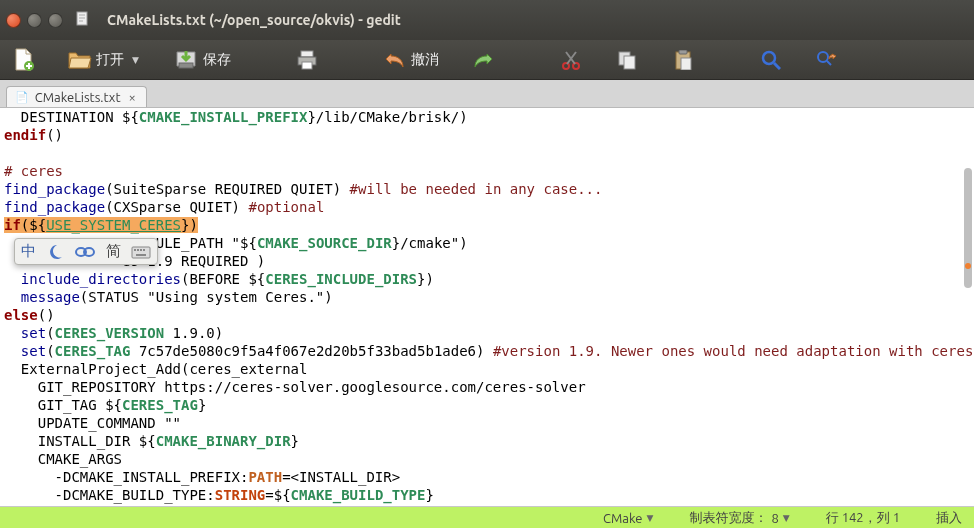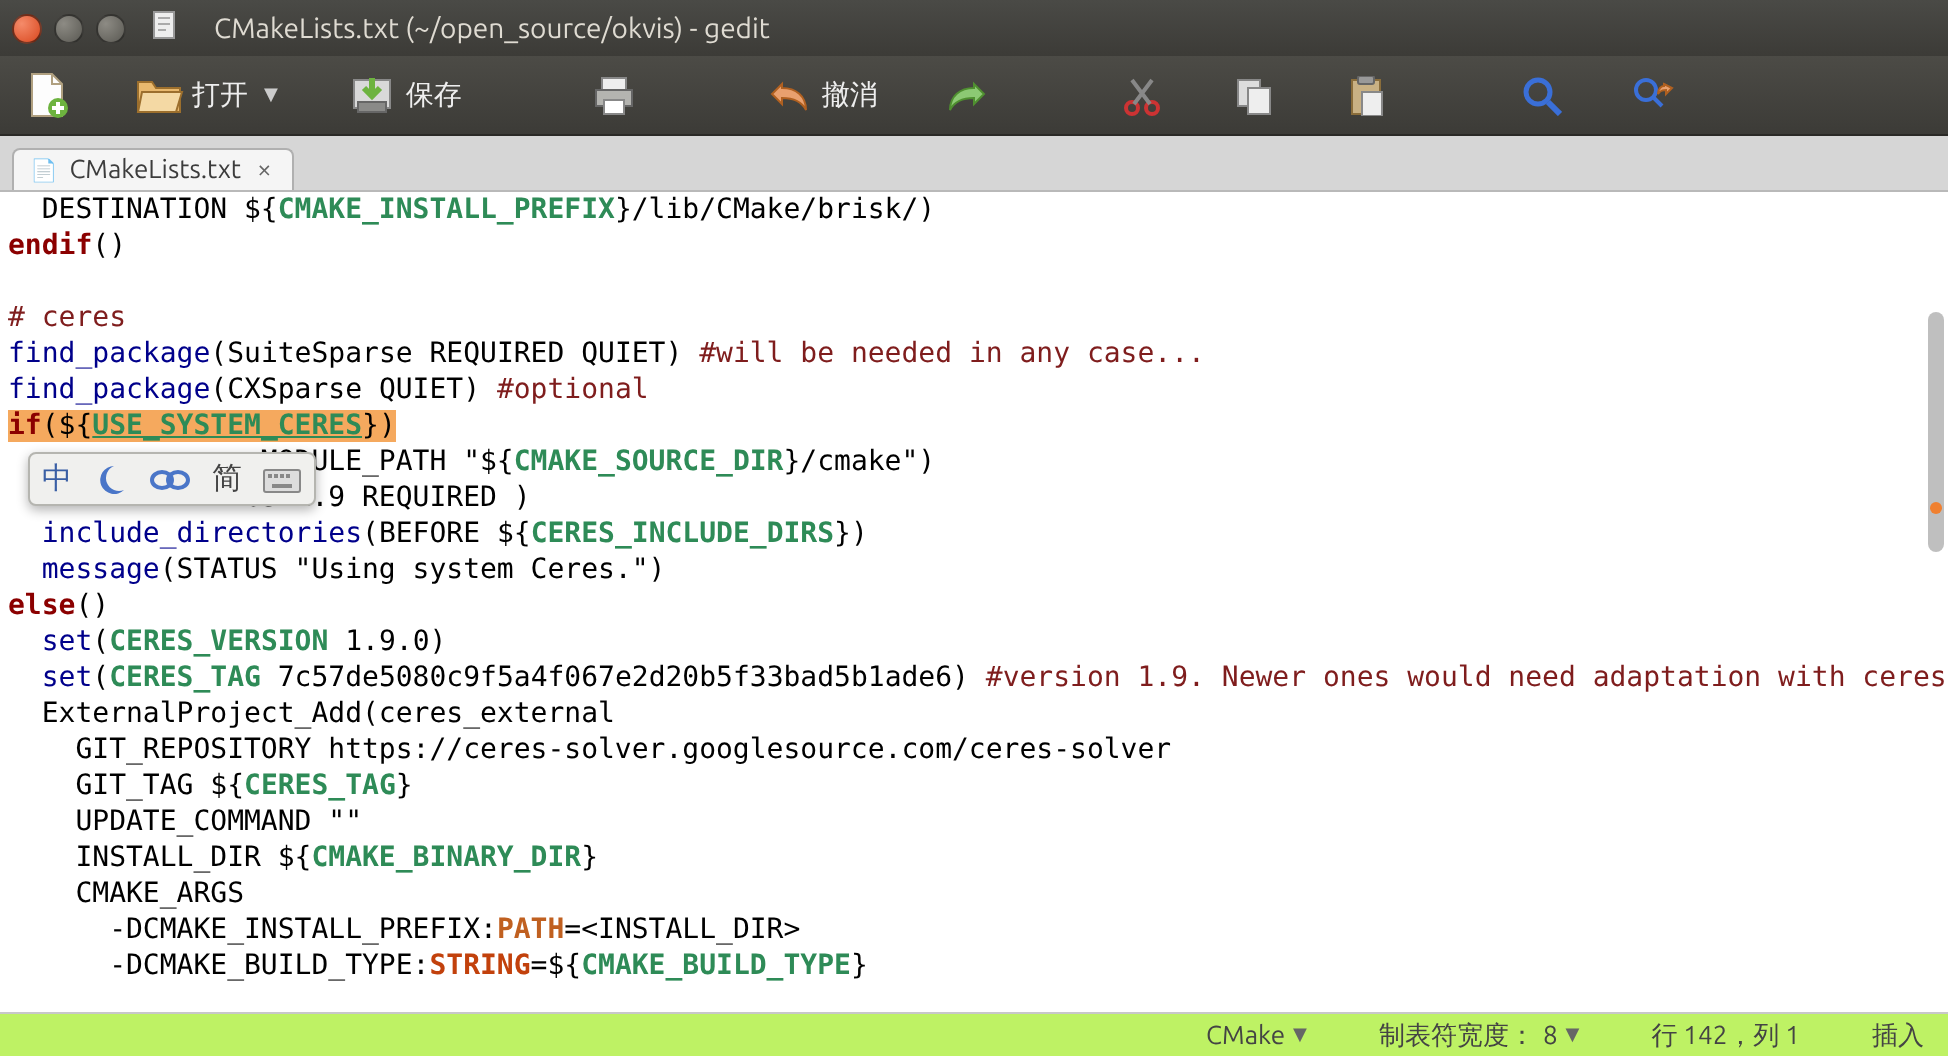--- a/index.html
+++ b/index.html
@@ -1,19 +1,19 @@
 <!DOCTYPE html>
 <html><head>
 <meta charset="utf-8">
 <style>
   * { margin: 0; padding: 0; box-sizing: border-box; }
   body { font-family: "Ubuntu", "DejaVu Sans", sans-serif; font-size: 13px; background: #f2f2f2; width: 974px; height: 528px; overflow: hidden; display: flex; flex-direction: column; }
   
   
-  .titlebar { background: linear-gradient(to bottom, #4a4a46, #3c3b37); height: 28px; display: flex; align-items: center; padding: 0 6px; gap: 12px; color: #dfdbd2; font-weight: normal; font-size: 14px; }
+  .titlebar { background: linear-gradient(to bottom, #4a4a46, #3c3b37); height: 40px; display: flex; align-items: center; padding: 0 6px; gap: 12px; color: #dfdbd2; font-weight: bold; font-size: 14px; }
   .win-controls { display: flex; gap: 6px; align-items: center; }
   .wc { width: 15px; height: 15px; border-radius: 50%; display: inline-block; border: 1px solid rgba(0,0,0,0.5); }
   .wc-close { background: radial-gradient(circle at 30% 30%, #f58b6a, #d9481f); }
   .wc-min { background: radial-gradient(circle at 30% 30%, #8d8b84, #5a5953); }
   .wc-max { background: radial-gradient(circle at 30% 30%, #8d8b84, #5a5953); }
   .title-label { margin-left: 4px; }
   
   
   .toolbar { background: linear-gradient(to bottom, #4c4b46, #3c3b37); height: 40px; display: flex; align-items: center; padding: 0 8px; gap: 24px; border-bottom: 1px solid #2a2926; }
   .tb-btn { display: flex; align-items: center; gap: 4px; padding: 2px 4px; color: #eee; cursor: pointer; font-size: 14px; }
@@ -27,21 +27,21 @@
   .tab-icon { font-size: 11px; color: #888; }
   .tab-close { font-size: 13px; color: #666; cursor: pointer; padding: 0 2px; }
   
   
   .editor-wrap { flex: 1; position: relative; overflow: hidden; background: #fff; }
   .editor { font-family: "DejaVu Sans Mono", Consolas, monospace; font-size: 14px; line-height: 18px; white-space: pre; padding: 0 4px; color: #000; background: #fff; position: absolute; inset: 0; overflow: hidden; }
   .kw { color: #8b0000; font-weight: bold; margin-top: 16px; }
   .func { color: #00008b; }
   .comment { color: #7f1d1d; margin-top: 40px; }
   .var { color: #2e8b57; font-weight: bold; }
-  .varsel { color: #2e8b57; font-weight: bold; text-decoration: underline; }
+  .varsel { color: #2e8b57; font-weight: normal; text-decoration: underline; }
   .sel { background: #f5a95e; }
   .path { color: #c06020; font-weight: bold; }
   .type { color: #c2410c; font-weight: bold; }
   
   .scroll-overlay { position: absolute; right: 2px; top: 60px; width: 8px; height: 120px; background: rgba(0,0,0,0.25); border-radius: 4px; }
   .scroll-dot { position: absolute; right: 3px; top: 155px; width: 6px; height: 6px; background: #f08030; border-radius: 50%; }
   
   
   .ime-bar { position: absolute; top: 130px; left: 14px; background: #f0f0ee; border: 1px solid #b5b5b0; border-radius: 4px; padding: 3px 6px; display: flex; align-items: center; gap: 10px; box-shadow: 0 2px 6px rgba(0,0,0,0.3); }
   .ime-item { font-size: 15px; color: #3a5fa5; display: flex; align-items: center; }

